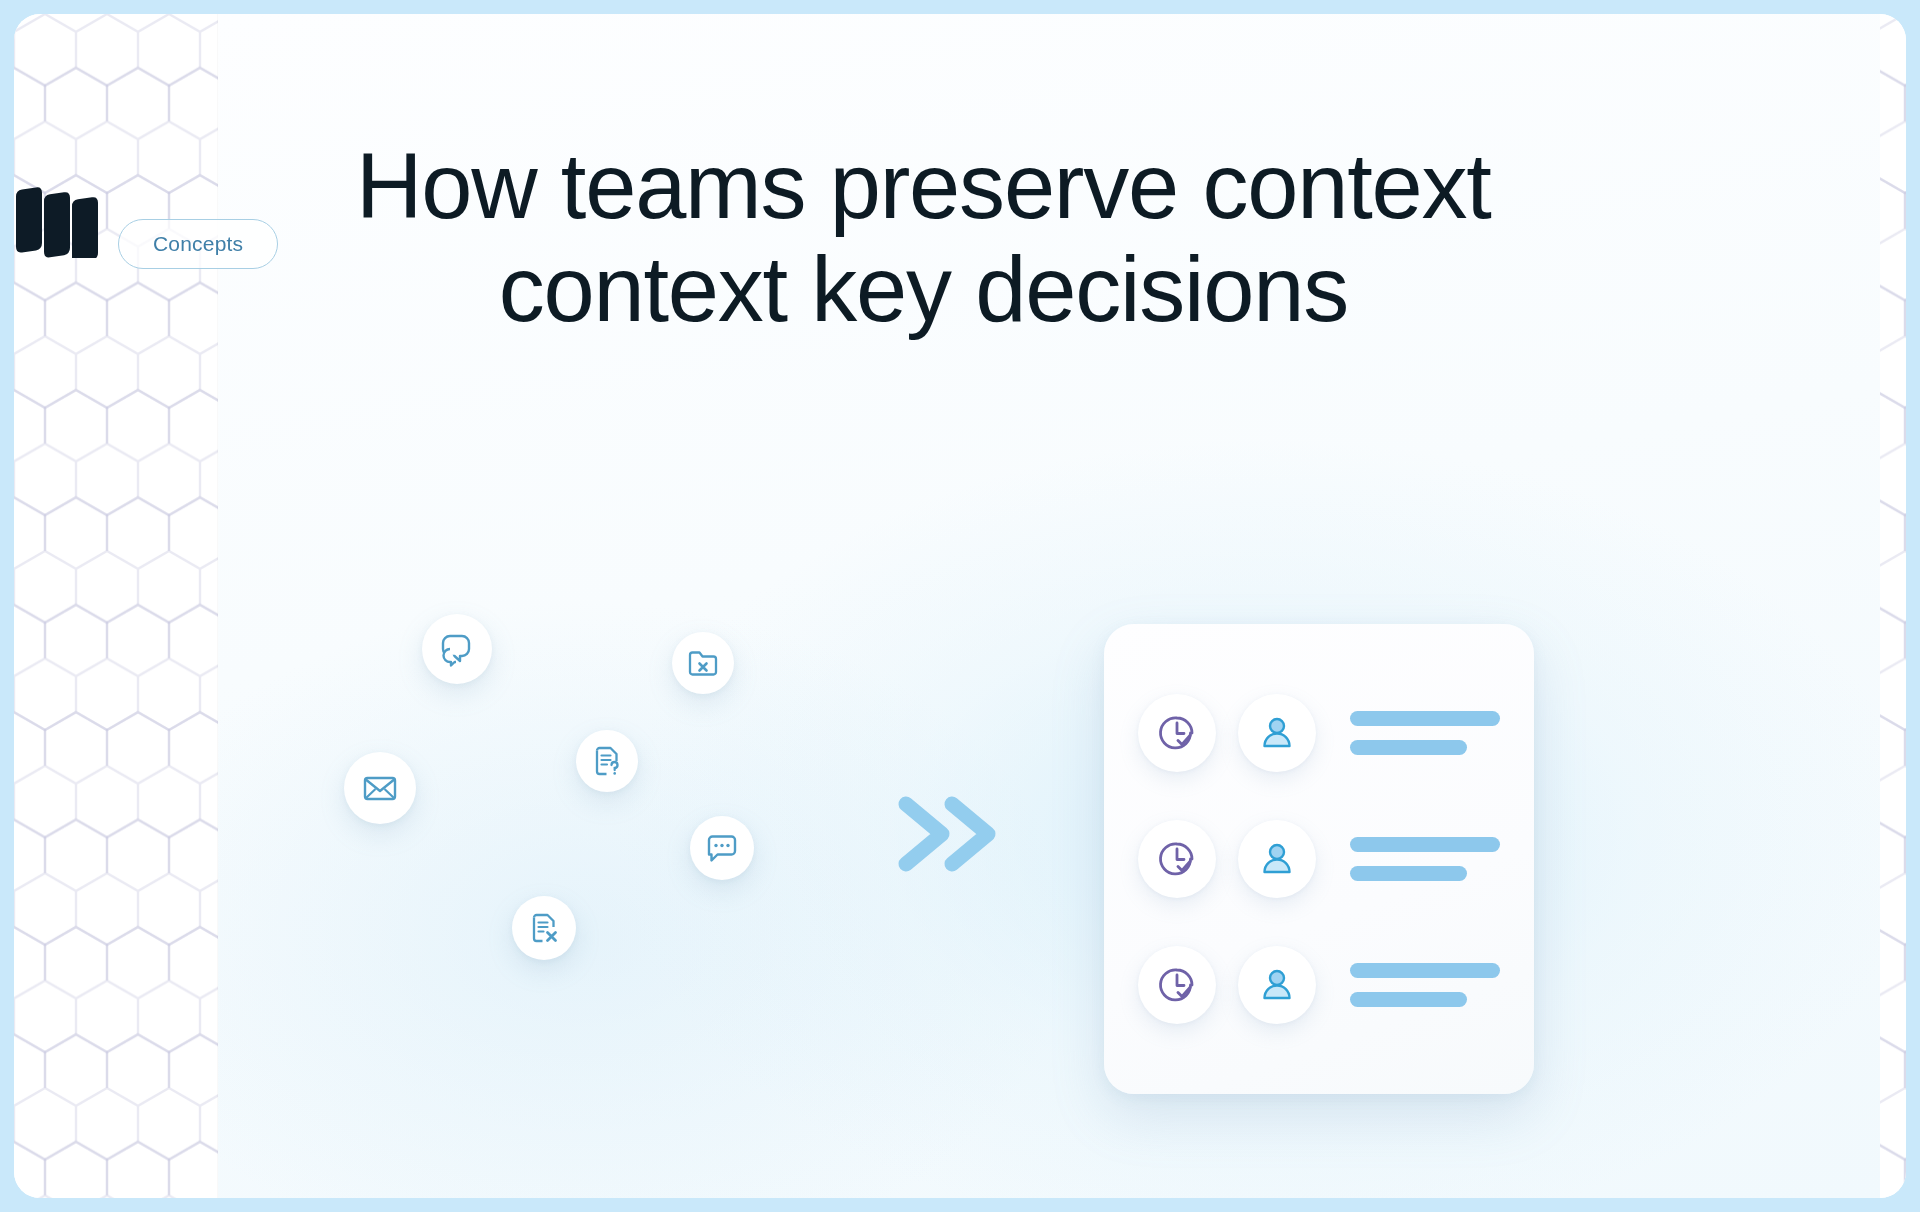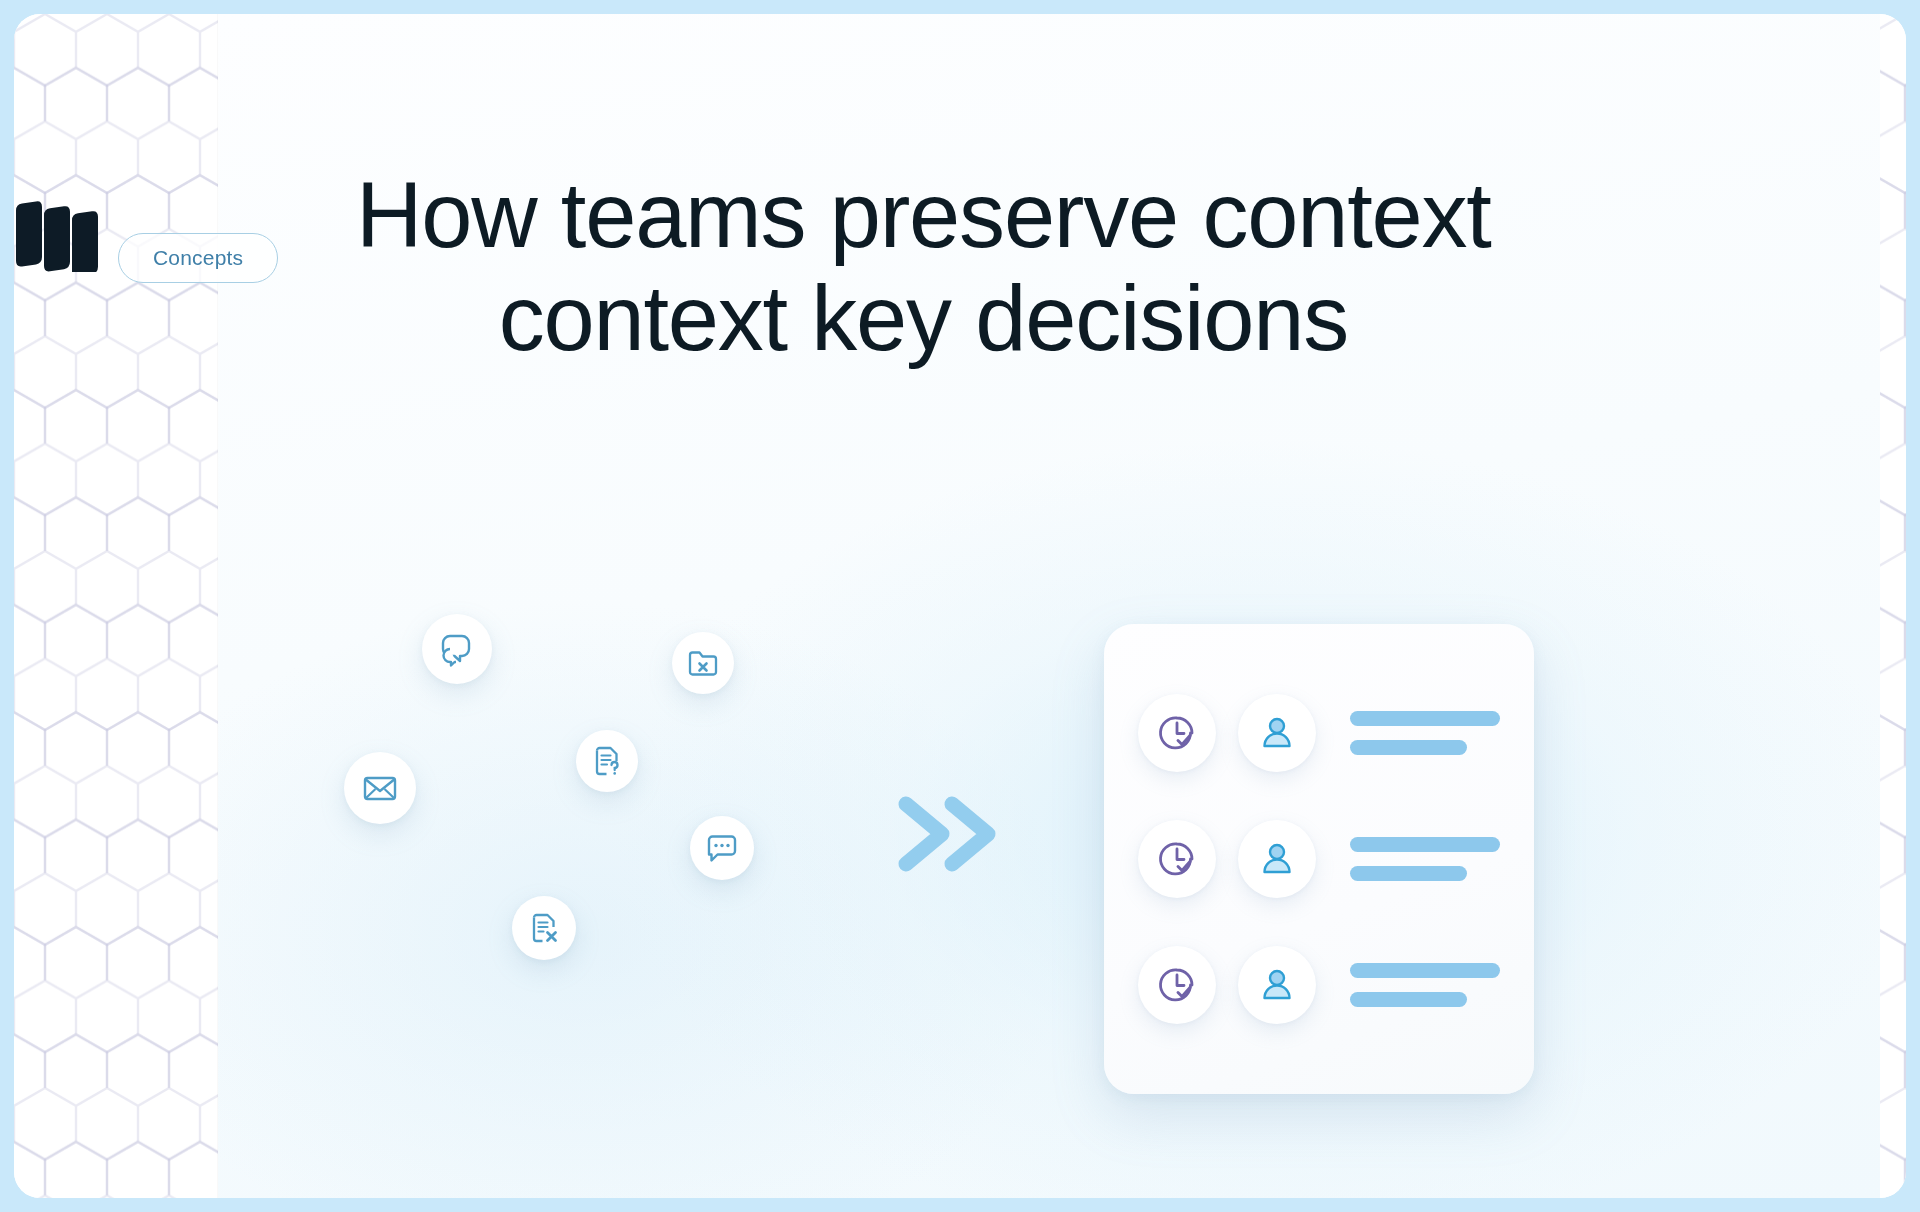--- a/index.html
+++ b/index.html
@@ -68,21 +68,21 @@
     border: 1.5px solid #a8cfe4;
     border-radius: 999px;
     background: rgba(255,255,255,0.72);
     color: #3f7fa8;
     font-size: 21px;
     letter-spacing: 0.2px;
     font-family: "Liberation Sans", sans-serif;
   }
 
   #title {
-    margin-top: 66px;
+    margin-top: 37px;
     width: 1290px;
     text-align: center;
     font-family: "Liberation Sans", sans-serif;
     font-weight: 300;
     font-size: 92px;
     line-height: 1.12;
     letter-spacing: -1.2px;
     color: #0d1b24;
   }
 

